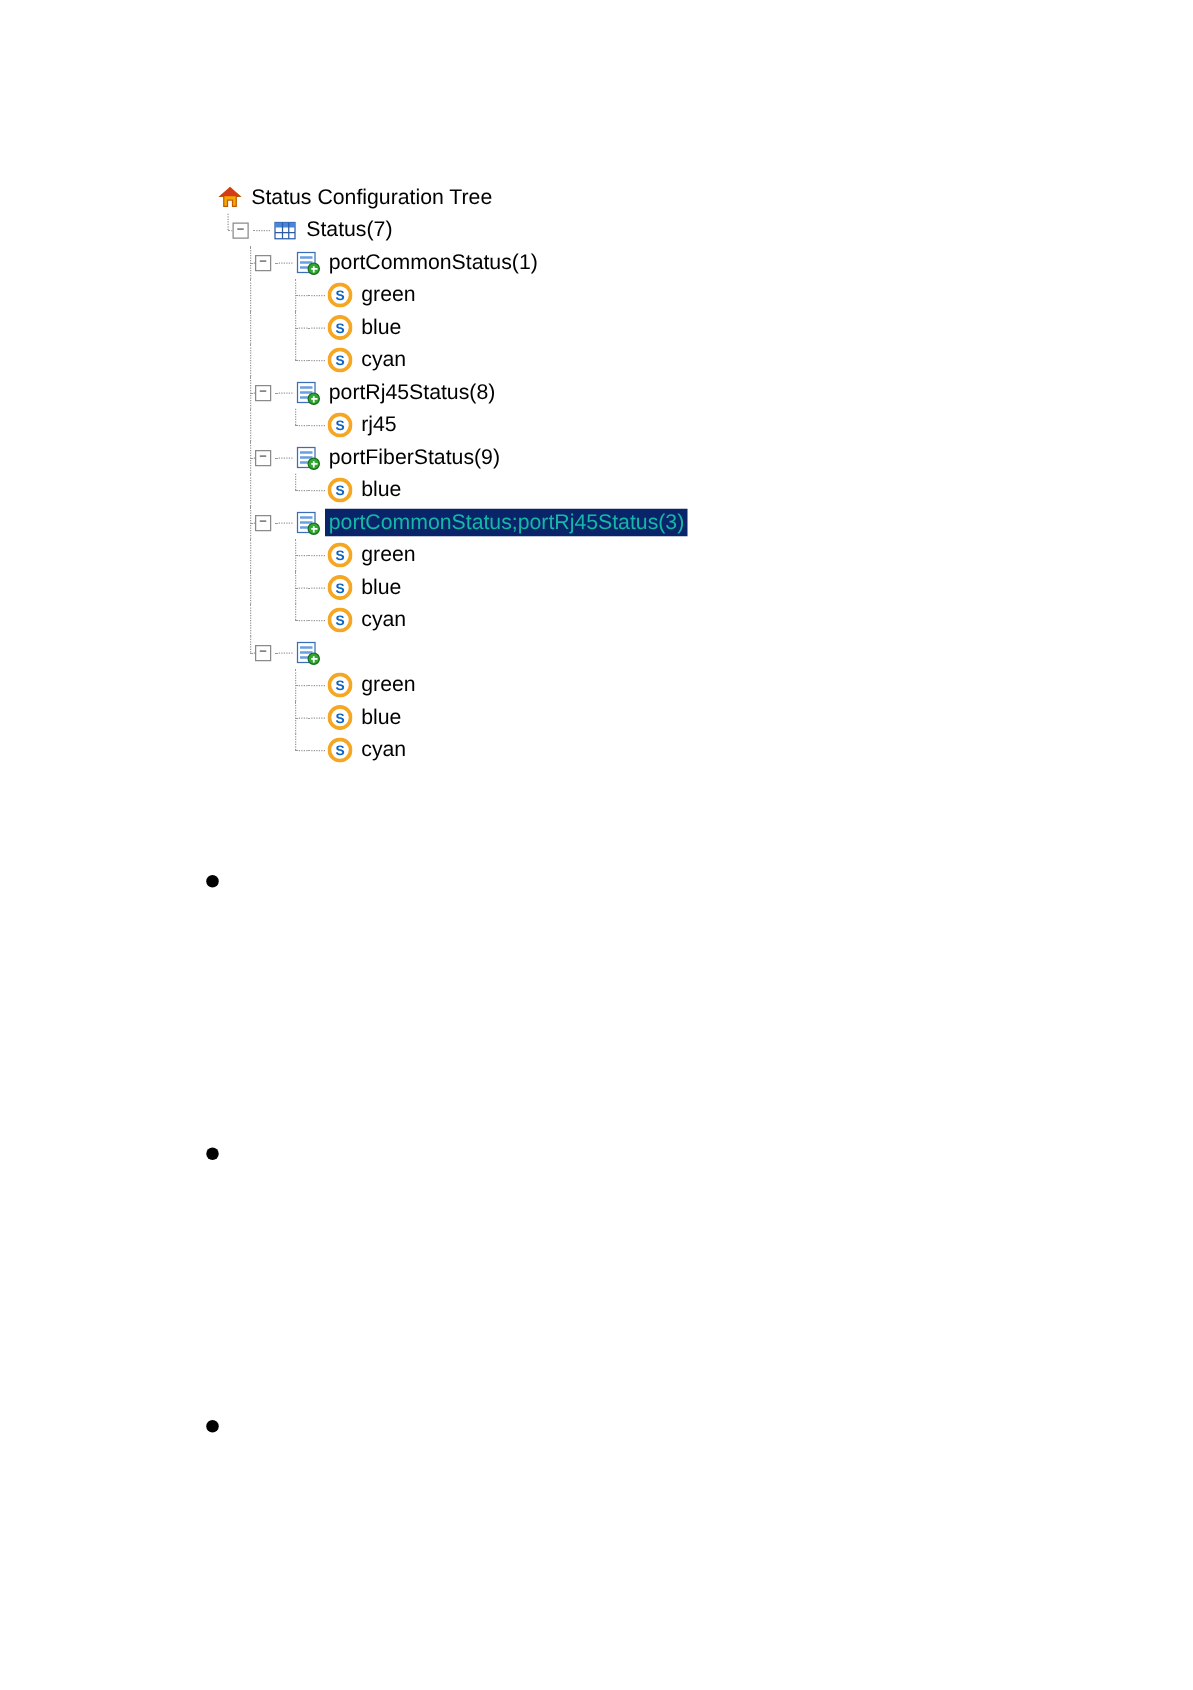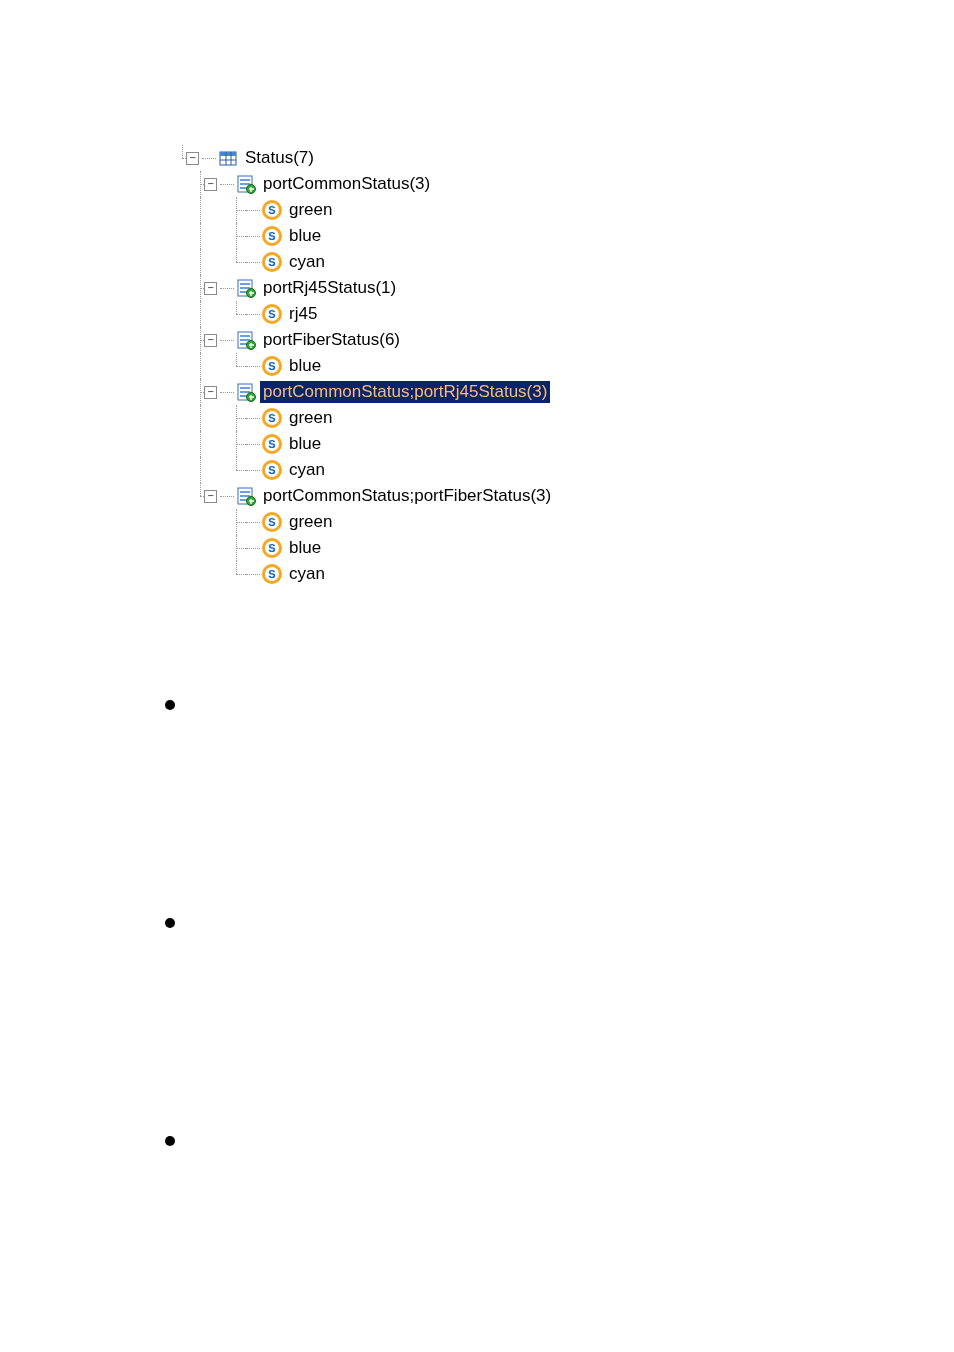--- a/index.html
+++ b/index.html
@@ -10,33 +10,42 @@
   .vline::before{content:"";position:absolute;left:8px;top:0;bottom:0;border-left:1px dotted #9a9a9a}
   .tee::before{content:"";position:absolute;left:8px;top:0;bottom:0;border-left:1px dotted #9a9a9a}
   .tee::after{content:"";position:absolute;left:8px;top:13px;width:10px;border-top:1px dotted #9a9a9a}
   .ell::before{content:"";position:absolute;left:8px;top:0;height:13px;border-left:1px dotted #9a9a9a}
   .ell::after{content:"";position:absolute;left:8px;top:13px;width:10px;border-top:1px dotted #9a9a9a}
   .dash{display:inline-block;width:16px;height:26px;position:relative;vertical-align:middle}
   .dash::after{content:"";position:absolute;left:0;top:13px;width:14px;border-top:1px dotted #9a9a9a}
   .toggle{display:inline-flex;align-items:center;justify-content:center;width:11px;height:11px;border:1px solid #8a8a8a;background:#fff;font-size:10px;line-height:10px;font-family:monospace;color:#333;position:relative;z-index:1;margin-left:-6px;margin-right:3px}
   .ico{display:inline-flex;align-items:center;justify-content:center;width:20px;height:20px;margin-right:4px}
   .label{padding:1px 3px}
-  .row.selected .label{background:#0a246a;color:#fdba74}
+  .row.selected .label{background:#0a246a;color:#14b8a6}
   .s-badge{width:20px;height:20px;display:inline-flex;align-items:center;justify-content:center}
   .s-badge svg{width:20px;height:20px}
   .bullets{position:absolute;left:165px;top:700px}
   .bullets .b{width:10px;height:10px;border-radius:50%;background:#000;margin-bottom:208px}
   .bullets .b:last-child{margin-bottom:0}
 </style>
 </head>
 <body>
 
 <div class="page">
   <div class="tree">
 
+    <div class="row">
+      <span class="ico">
+        <svg viewBox="0 0 20 20">
+            <polygon points="10,2 18,9 15,9 15,17 12,17 12,12 8,12 8,17 5,17 5,9 2,9" fill="#f6a800" stroke="#c05a00" stroke-width="1"></polygon>
+            <polygon points="10,2 18,9 2,9" fill="#d43b1b"></polygon>
+          </svg>
+      </span>
+      <span class="label">Status Configuration Tree</span>
+    </div>
 
     <div class="row">
       <span class="twig ell"></span>
       <span class="toggle">−</span>
       <span class="dash"></span>
       <span class="ico">
         <svg viewBox="0 0 20 20">
             <rect x="2" y="4" width="16" height="13" fill="#fff" stroke="#2a5ca8"></rect>
             <rect x="2" y="4" width="16" height="4" fill="#4a86d8"></rect>
             <line x1="8" y1="4" x2="8" y2="17" stroke="#2a5ca8"></line>
@@ -56,21 +65,21 @@
           <span class="ico">
             <svg viewBox="0 0 20 20">
               <rect x="2" y="2" width="14" height="16" fill="#fff" stroke="#3b6fb5"></rect>
               <rect x="4" y="5" width="10" height="2" fill="#69a0e0"></rect>
               <rect x="4" y="9" width="10" height="2" fill="#69a0e0"></rect>
               <rect x="4" y="13" width="10" height="2" fill="#69a0e0"></rect>
               <circle cx="15" cy="15" r="4.5" fill="#2fa82f" stroke="#176d17"></circle>
               <path d="M13 15 h5 M15 13 v5" stroke="#fff" stroke-width="1.4"></path>
             </svg>
           </span>
-          <span class="label">portCommonStatus(3)</span>
+          <span class="label">portCommonStatus(1)</span>
         </div>
         <div class="row">
           <span class="twig"></span>
           <span class="twig vline"></span>
           <span class="twig"></span>
           <span class="twig tee"></span>
           <span class="dash"></span>
           <span class="ico s-badge">
             <svg viewBox="0 0 20 20">
               <circle cx="10" cy="10" r="8.5" fill="#fff" stroke="#f5a623" stroke-width="3"></circle>
@@ -115,21 +124,21 @@
           <span class="ico">
             <svg viewBox="0 0 20 20">
               <rect x="2" y="2" width="14" height="16" fill="#fff" stroke="#3b6fb5"></rect>
               <rect x="4" y="5" width="10" height="2" fill="#69a0e0"></rect>
               <rect x="4" y="9" width="10" height="2" fill="#69a0e0"></rect>
               <rect x="4" y="13" width="10" height="2" fill="#69a0e0"></rect>
               <circle cx="15" cy="15" r="4.5" fill="#2fa82f" stroke="#176d17"></circle>
               <path d="M13 15 h5 M15 13 v5" stroke="#fff" stroke-width="1.4"></path>
             </svg>
           </span>
-          <span class="label">portRj45Status(1)</span>
+          <span class="label">portRj45Status(8)</span>
         </div>
         <div class="row">
           <span class="twig"></span>
           <span class="twig vline"></span>
           <span class="twig"></span>
           <span class="twig ell"></span>
           <span class="dash"></span>
           <span class="ico s-badge">
             <svg viewBox="0 0 20 20">
               <circle cx="10" cy="10" r="8.5" fill="#fff" stroke="#f5a623" stroke-width="3"></circle>
@@ -146,21 +155,21 @@
           <span class="ico">
             <svg viewBox="0 0 20 20">
               <rect x="2" y="2" width="14" height="16" fill="#fff" stroke="#3b6fb5"></rect>
               <rect x="4" y="5" width="10" height="2" fill="#69a0e0"></rect>
               <rect x="4" y="9" width="10" height="2" fill="#69a0e0"></rect>
               <rect x="4" y="13" width="10" height="2" fill="#69a0e0"></rect>
               <circle cx="15" cy="15" r="4.5" fill="#2fa82f" stroke="#176d17"></circle>
               <path d="M13 15 h5 M15 13 v5" stroke="#fff" stroke-width="1.4"></path>
             </svg>
           </span>
-          <span class="label">portFiberStatus(6)</span>
+          <span class="label">portFiberStatus(9)</span>
         </div>
         <div class="row">
           <span class="twig"></span>
           <span class="twig vline"></span>
           <span class="twig"></span>
           <span class="twig ell"></span>
           <span class="dash"></span>
           <span class="ico s-badge">
             <svg viewBox="0 0 20 20">
               <circle cx="10" cy="10" r="8.5" fill="#fff" stroke="#f5a623" stroke-width="3"></circle>
@@ -236,21 +245,20 @@
           <span class="ico">
             <svg viewBox="0 0 20 20">
               <rect x="2" y="2" width="14" height="16" fill="#fff" stroke="#3b6fb5"></rect>
               <rect x="4" y="5" width="10" height="2" fill="#69a0e0"></rect>
               <rect x="4" y="9" width="10" height="2" fill="#69a0e0"></rect>
               <rect x="4" y="13" width="10" height="2" fill="#69a0e0"></rect>
               <circle cx="15" cy="15" r="4.5" fill="#2fa82f" stroke="#176d17"></circle>
               <path d="M13 15 h5 M15 13 v5" stroke="#fff" stroke-width="1.4"></path>
             </svg>
           </span>
-          <span class="label">portCommonStatus;portFiberStatus(3)</span>
         </div>
         <div class="row">
           <span class="twig"></span>
           <span class="twig "></span>
           <span class="twig"></span>
           <span class="twig tee"></span>
           <span class="dash"></span>
           <span class="ico s-badge">
             <svg viewBox="0 0 20 20">
               <circle cx="10" cy="10" r="8.5" fill="#fff" stroke="#f5a623" stroke-width="3"></circle>

